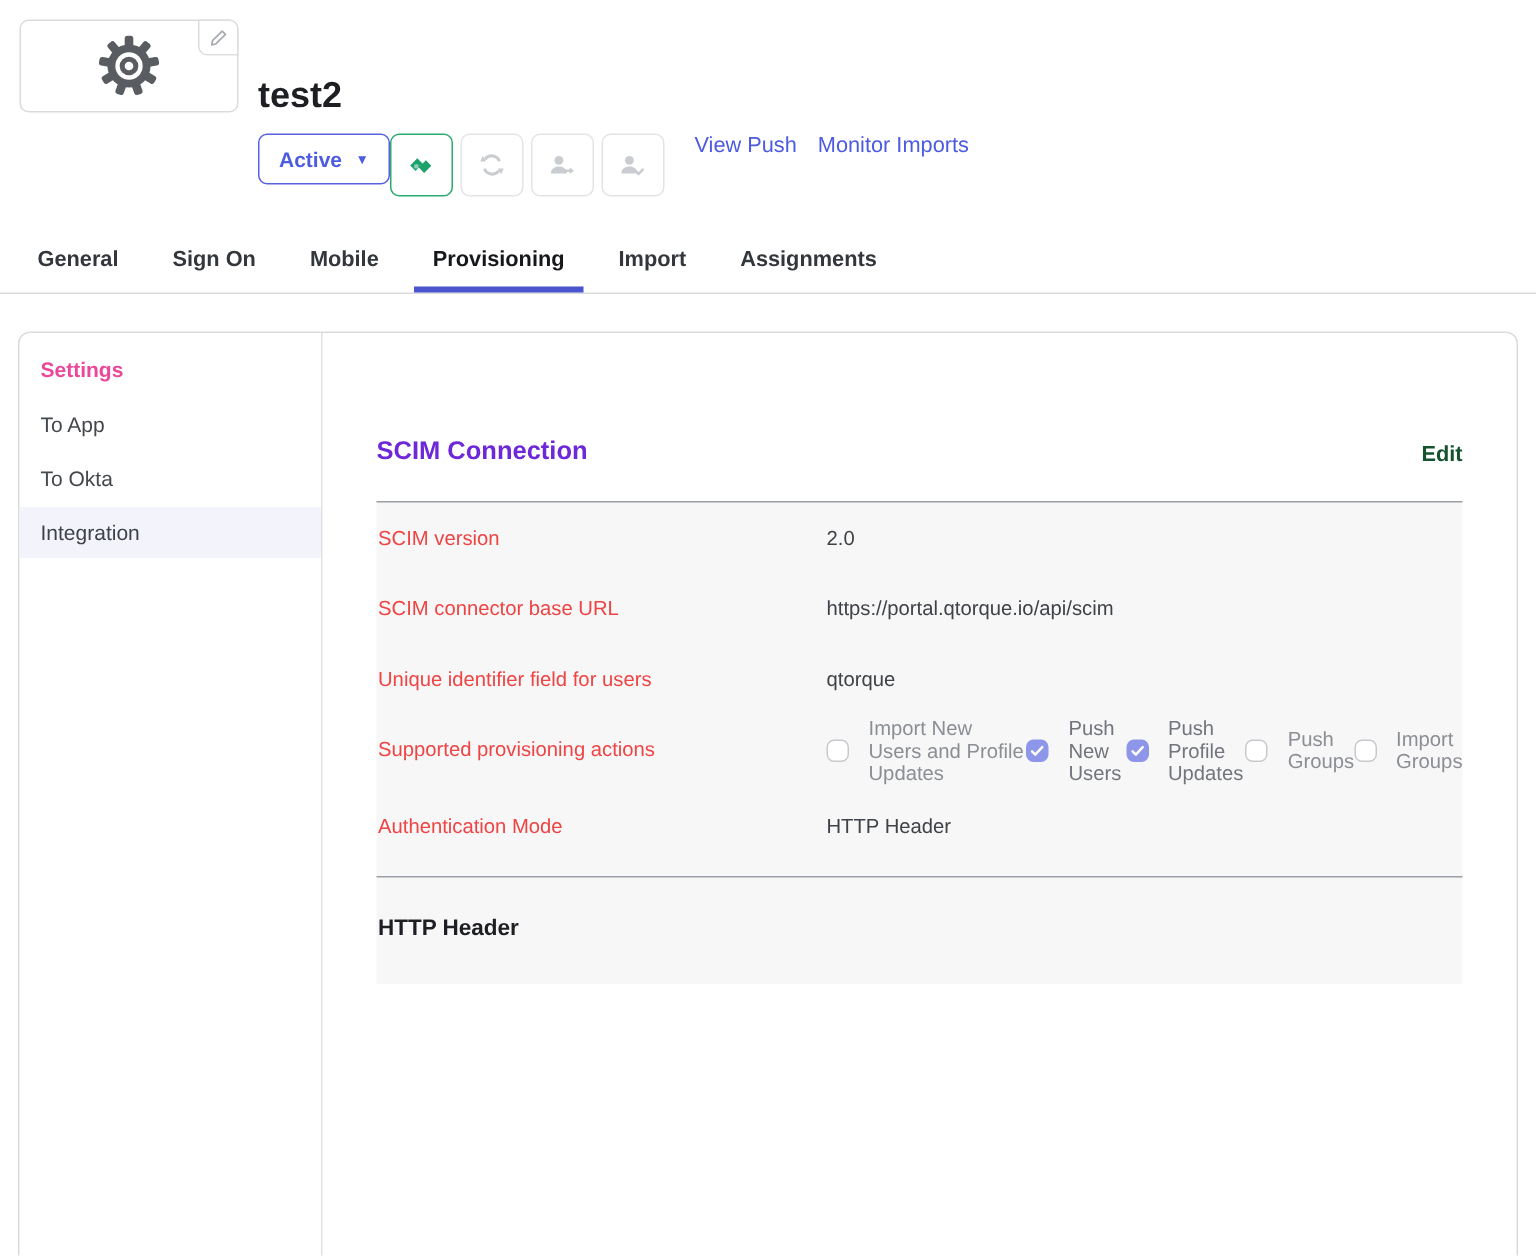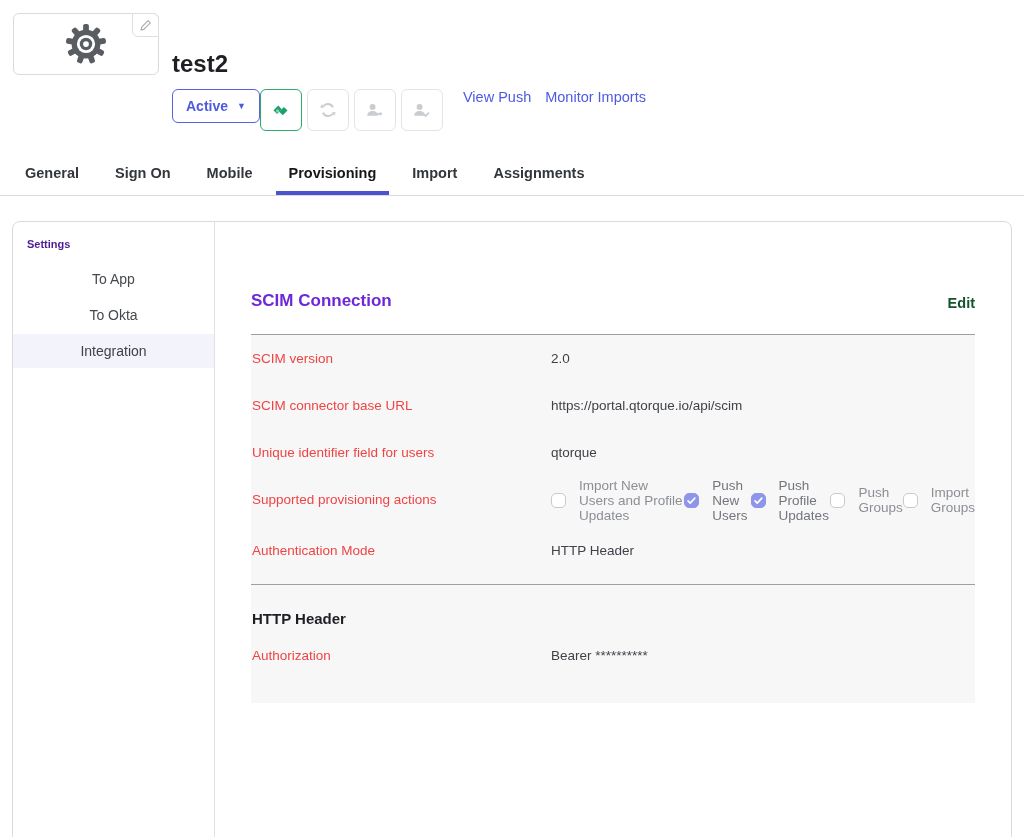--- a/index.html
+++ b/index.html
@@ -66,24 +66,24 @@
   }
   .tab.active { color:#15171a; border-bottom-color:#4a54ce; }
 
   
   .panel {
     margin:25px 12px 0; height:642px;
     border:1px solid #d9dbdd; border-radius:8px;
     display:flex; background:#fff;
   }
   .sidebar { width:202px; border-right:1px solid #e0e2e4; padding-top:8px; flex:none; }
-  .sidebar-header { padding:8px 14px 10px; font-size:11px; font-weight:700; color:#4c1d95; }
+  .sidebar-header { padding:8px 14px 10px; font-size:14px; font-weight:700; color:#ec4899; }
   .sidebar-item {
     padding:9px 14px; margin-top:2px;
-    font-size:14px; color:#45484d; cursor:pointer;text-align:center;
+    font-size:14px; color:#45484d; cursor:pointer;
   }
   .sidebar-item.active { background:#f2f3fb; color:#3f4247; }
 
   .content { flex:1; padding:0 36px; min-width:0; }
   .section-header { display:flex; justify-content:space-between; align-items:flex-end; margin-top:69px; }
   .section-title { font-size:17px; font-weight:700; color:#6d28d9; }
   .edit-link { color:#14532d; font-size:14.5px; font-weight:700; }
 
   .form-box { margin-top:23px; background:#f7f7f8; border-top:1px solid #9ba0a5; padding-bottom:24px; }
   .form-row { display:flex; padding:14px 0 13px; }
@@ -281,20 +281,16 @@
 
       <div class="form-row">
         <div class="form-label">Authentication Mode</div>
         <div class="form-value">HTTP Header</div>
       </div>
 
       <hr class="box-divider">
 
       <div class="subsection-title">HTTP Header</div>
 
-      <div class="form-row">
-        <div class="form-label">Authorization</div>
-        <div class="form-value">Bearer **********</div>
-      </div>
 
     </div>
   </div>
 </div>
 
 </body></html>

